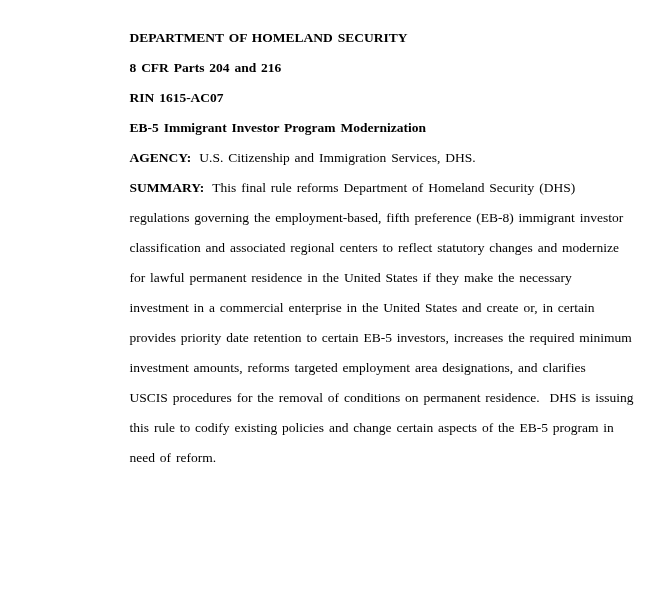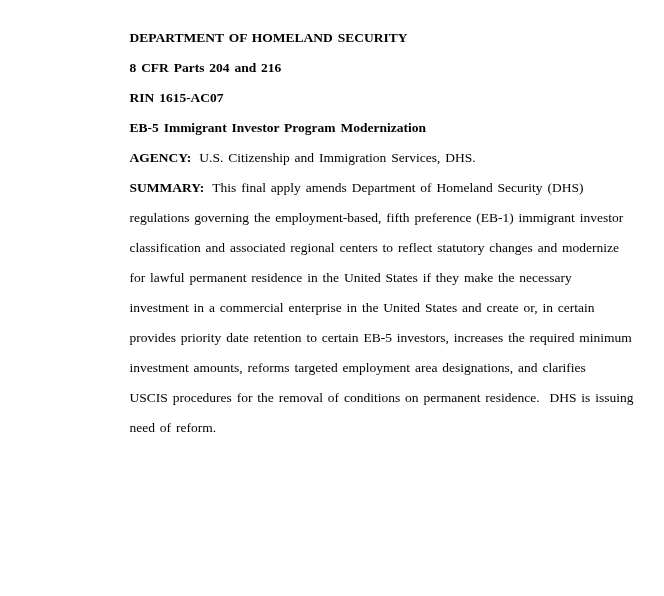--- a/index.html
+++ b/index.html
@@ -58,25 +58,25 @@
   <div class="line b">
     <span>EB-5 Immigrant Investor Program Modernization</span>
   </div>
 
   <div class="line">
     <span class="b">AGENCY:</span><span class="rest">U.S. Citizenship and Immigration Services, DHS.</span>
   </div>
 
 
   <div class="line">
-    <span class="b">SUMMARY:</span><span class="rest">This final apply amends Department of Homeland Security (DHS)</span>
+    <span class="b">SUMMARY:</span><span class="rest">This final rule reforms Department of Homeland Security (DHS)</span>
   </div>
 
   <div class="line">
-    <span>regulations governing the employment-based, fifth preference (EB-1) immigrant investor</span>
+    <span>regulations governing the employment-based, fifth preference (EB-8) immigrant investor</span>
   </div>
 
   <div class="line">
     <span>classification and associated regional centers to reflect statutory changes and modernize</span>
   </div>
 
 
   <div class="line">
     <span>for lawful permanent residence in the United States if they make the necessary</span>
   </div>
@@ -91,20 +91,23 @@
   </div>
 
   <div class="line">
     <span>investment amounts, reforms targeted employment area designations, and clarifies</span>
   </div>
 
   <div class="line">
     <span>USCIS procedures for the removal of conditions on permanent residence.  DHS is issuing</span>
   </div>
 
+  <div class="line">
+    <span>this rule to codify existing policies and change certain aspects of the EB-5 program in</span>
+  </div>
 
   <div class="line">
     <span>need of reform.</span>
   </div>
 
   <div class="line">
     
   </div>
 
 </div>

